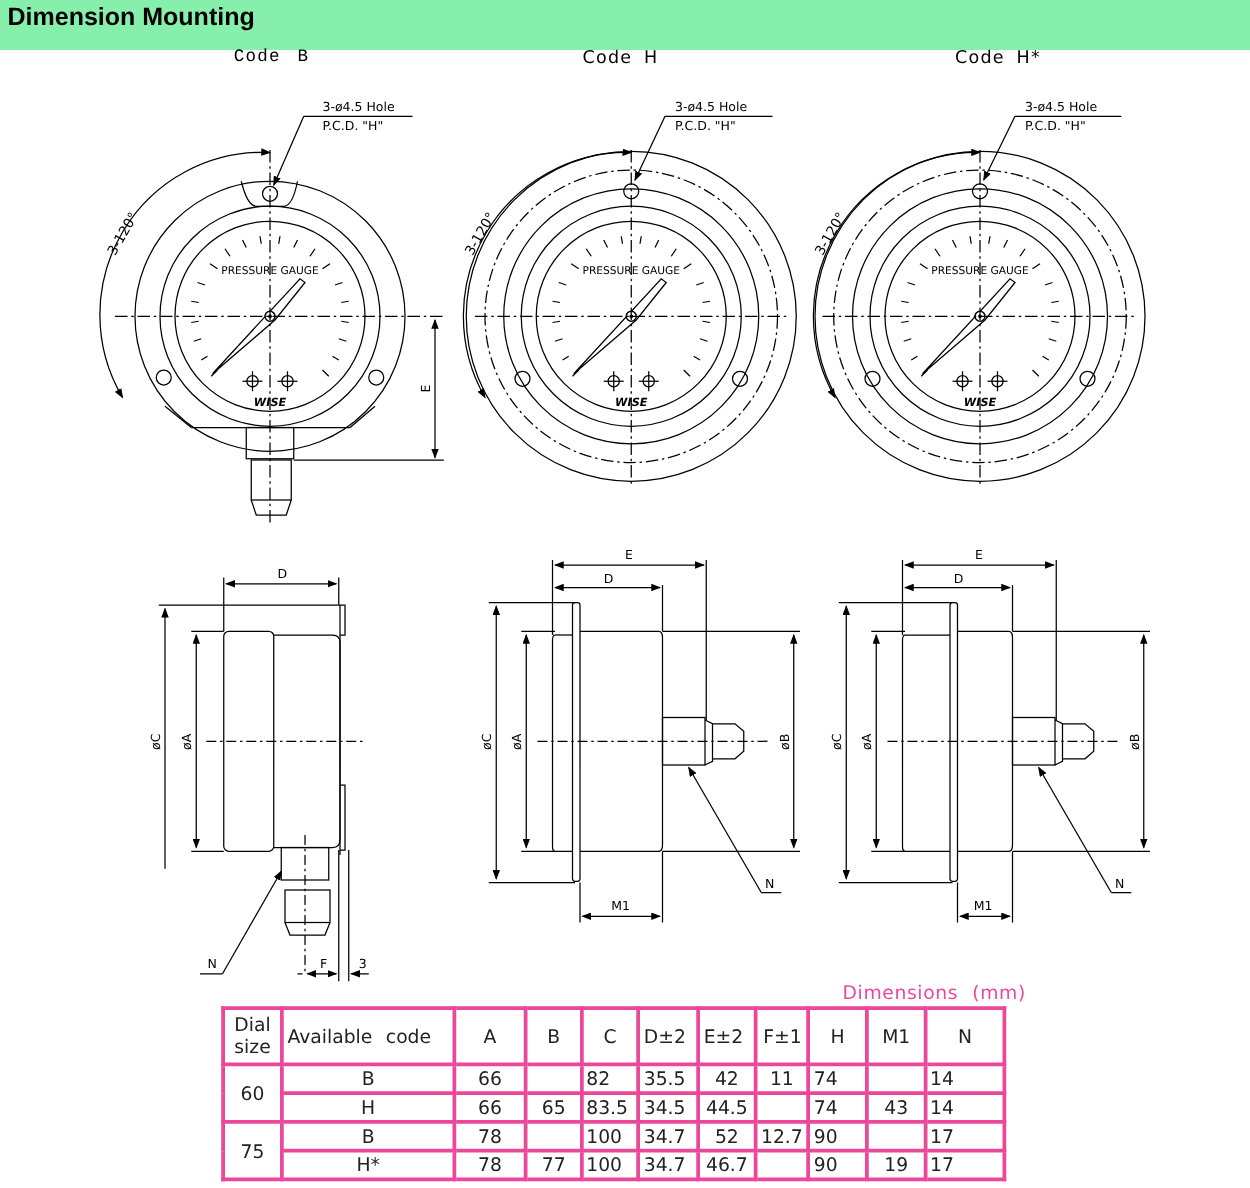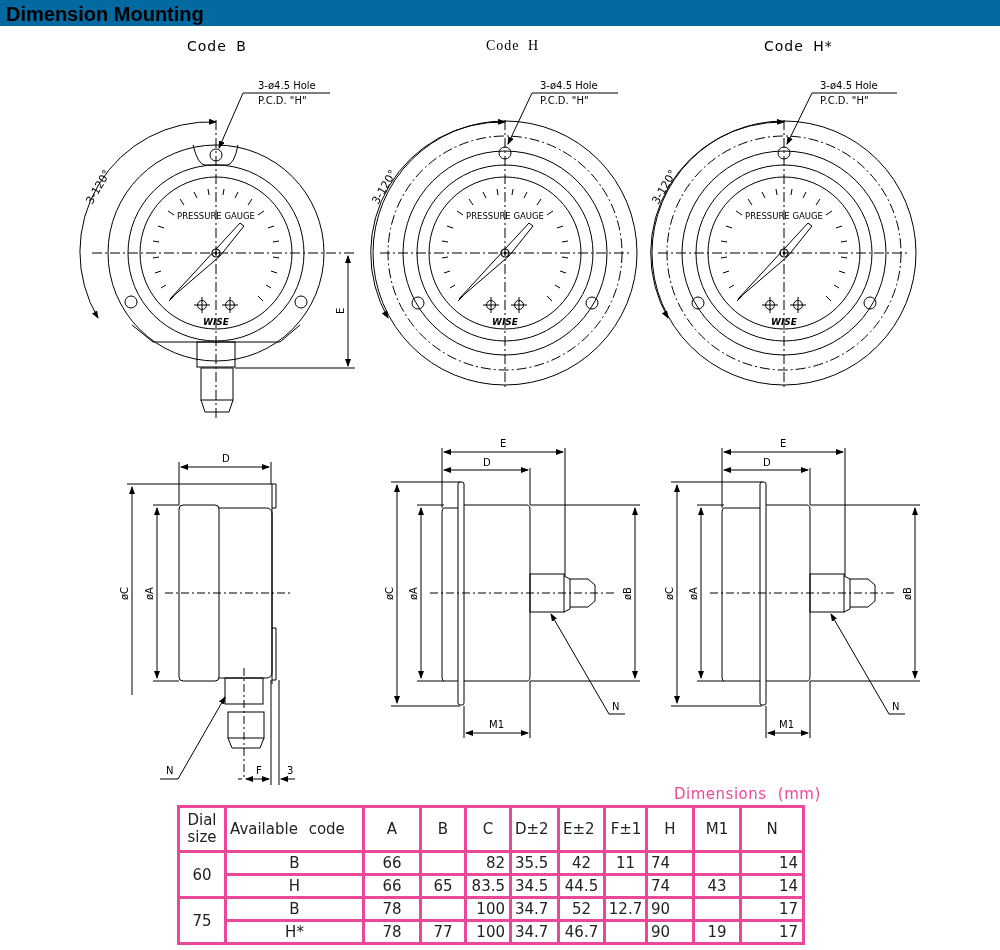--- a/index.html
+++ b/index.html
@@ -1,39 +1,39 @@
 <!DOCTYPE html>
 <html><head>
 <meta charset="utf-8">
 <style>
   html, body { margin:0; padding:0; background:#ffffff; }
   body { width:1000px; height:950px; position:relative; overflow:hidden; font-family:"DejaVu Sans", sans-serif; }
-  .header-bar { position:absolute; left:0; top:0; width:1000px; height:26px; background:#0369a1;text-align:center; }
+  .header-bar { position:absolute; left:0; top:0; width:1000px; height:40px; background:#86efac;text-align:center; }
   .header-title { position:absolute; left:6px; top:3px; font-family:"Liberation Sans", sans-serif; font-weight:bold; font-size:20px; color:#000; line-height:22px; }
   .code-label { position:absolute; top:38px; font-family:"DejaVu Sans", sans-serif; font-size:14px; letter-spacing:1px; color:#000; word-spacing:4px; }
   svg.drawing { position:absolute; left:0; top:0; }
   svg text { font-family:"DejaVu Sans", sans-serif; fill:#000; }
   .units-label { position:absolute; left:674px; top:785px; font-size:15px; letter-spacing:0.5px; word-spacing:6px; color:#ec4899; }
   table.dims { position:absolute; left:177px; top:805px; border-collapse:collapse; font-family:"DejaVu Sans", sans-serif; font-size:15px; color:#222; }
   table.dims td, table.dims th { border:3px solid #ec4899; padding:0 2px; text-align:center; font-weight:normal; height:20px; line-height:18px; }
   table.dims th { height:42px; line-height:17px; }
   table.dims th.avail { text-align:left; padding-left:3px; word-spacing:6px; }
   table.dims td.dial { vertical-align:middle; }
-  table.dims .num-right { text-align:right; padding-right:4px; }
+  table.dims .num-right { text-align:left; padding-right:4px; }
   table.dims .num-left { text-align:left; padding-left:3px; }
 </style>
 </head>
 <body>
 
 <div class="header-bar">
   <div class="header-title">Dimension Mounting</div>
 </div>
 
-<div class="code-label" style="left:187px;">Code  B</div>
-<div class="code-label" style="left:486px;font-family:Liberation Serif, serif;">Code  H</div>
+<div class="code-label" style="left:187px;font-family:Liberation Mono, monospace;">Code  B</div>
+<div class="code-label" style="left:466px;">Code  H</div>
 <div class="code-label" style="left:746px;margin-left:18px;">Code  H*</div>
 
 <svg class="drawing" width="1000" height="790" viewBox="0 0 1000 790">
   <defs>
     <marker id="arr" markerWidth="8" markerHeight="6" refX="7" refY="3" orient="auto" markerUnits="userSpaceOnUse">
       <path d="M0,0 L8,3 L0,6 z" fill="#000"></path>
     </marker>
     <marker id="arrs" markerWidth="8" markerHeight="6" refX="1" refY="3" orient="auto" markerUnits="userSpaceOnUse">
       <path d="M8,0 L0,3 L8,6 z" fill="#000"></path>
     </marker>

